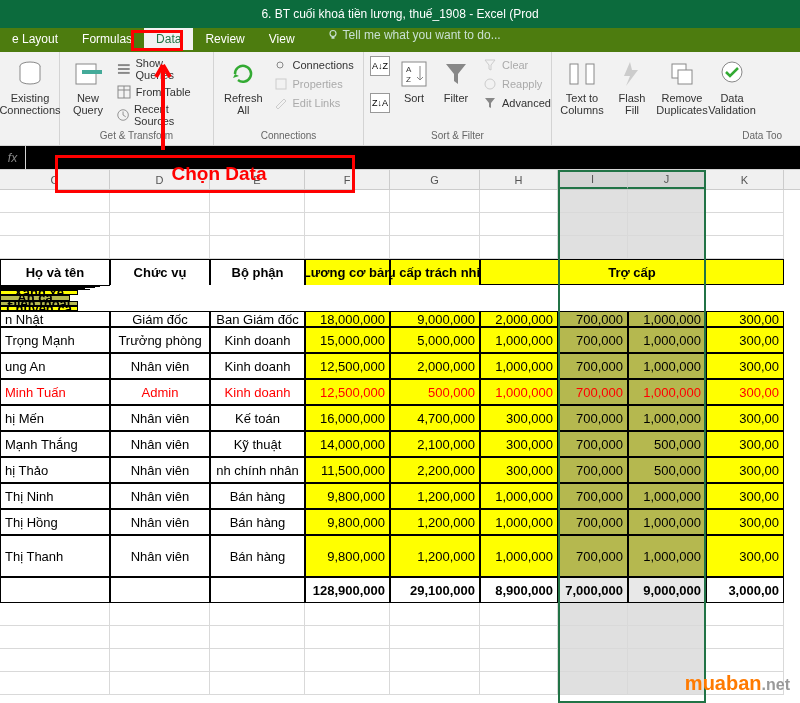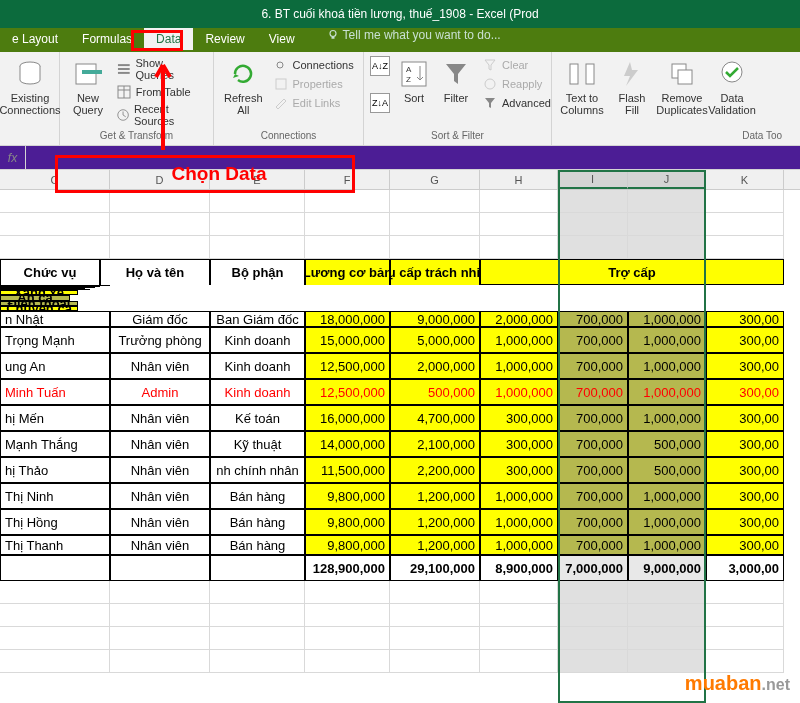--- a/index.html
+++ b/index.html
@@ -24,21 +24,21 @@
 .big-btn .ico { width: 32px; height: 32px; margin-bottom: 2px; }
 .big-btn .lbl { font-size: 11px; color: #333; text-align: center; line-height: 1.1; }
 .stack { display: flex; flex-direction: column; gap: 1px; }
 .small-btn { display: flex; align-items: center; gap: 4px; padding: 1px 4px; font-size: 11px; color: #333; cursor: pointer; }
 .small-btn .ico { width: 16px; height: 16px; }
 .disabled { color: #aaa; }
 .sort-box { display: flex; flex-direction: column; gap: 17px; }
 .sort-az { width: 20px; height: 20px; border: 1px solid #999; display: flex; align-items: center; justify-content: center; font-size: 9px; background: #fff; }
 
 
-.fbar { height: 24px; border-bottom: 1px solid #d4d4d4; display: flex; align-items: flex-start; background: #4c1d95; }
+.fbar { height: 24px; border-bottom: 1px solid #d4d4d4; display: flex; align-items: flex-start; background: #000000; }
 .fx { width: 26px; text-align: center; color: #888; font-style: italic; border-right: 1px solid #d4d4d4; height: 100%; display: flex; align-items: center; justify-content: center; }
 
 
 .sheet { position: relative; }
 .colhdr { display: flex; height: 20px; background: #f0f0f0; border-bottom: 1px solid #ccc; }
 .ch { border-right: 1px solid #ccc; text-align: center; font-size: 11px; color: #555; display: flex; align-items: center; justify-content: center; }
 .ch.sel { background: #d4d4d4; border-bottom: 2px solid #217346; }
 
 .rows { position: relative; }
 .row { display: flex; height: 23px; }
@@ -313,22 +313,22 @@
         <div class="cell c-d"></div>
         <div class="cell c-e"></div>
         <div class="cell c-f"></div>
         <div class="cell c-g"></div>
         <div class="cell c-h"></div>
         <div class="cell c-i" style="background: rgb(224, 224, 224);"></div>
         <div class="cell c-j" style="background: rgb(224, 224, 224);"></div>
         <div class="cell c-k"></div>
       </div>
       <div class="row hdr-row" style="height: 26px;">
+<div class="cell hdr-lbl c-c" style="border-bottom:none">Họ và tên</div>
 <div class="cell hdr-lbl c-d" style="border-bottom:none">Chức vụ</div>
-<div class="cell hdr-lbl c-c" style="border-bottom:none">Họ và tên</div>
 <div class="cell hdr-lbl c-e" style="border-bottom:none">Bộ phận</div>
 <div class="cell hdr-cell c-f" style="border-bottom:none">Lương cơ bản</div>
 <div class="cell hdr-cell c-g" style="border-bottom:none">Phụ cấp trách nhiệm</div>
 <div class="cell hdr-cell" style="width:304px;background:#ffff00">Trợ cấp</div>
       </div>
       <div class="row" style="height: 26px; flex-direction: column;">
 <div class="cell hdr-lbl c-c" style="border-top:none"></div>
 <div class="cell hdr-lbl c-d" style="border-top:none"></div>
 <div class="cell hdr-lbl c-e" style="border-top:none"></div>
 <div class="cell hdr-cell c-f" style="border-top:none"></div>
@@ -430,21 +430,21 @@
 <div class="cell c-c">Thị Hồng</div>
 <div class="cell c-d center">Nhân viên</div>
 <div class="cell c-e center">Bán hàng</div>
 <div class="cell c-f num yellow">9,800,000</div>
 <div class="cell c-g num yellow">1,200,000</div>
 <div class="cell c-h num yellow">1,000,000</div>
 <div class="cell c-i num olive">700,000</div>
 <div class="cell c-j num olive">1,000,000</div>
 <div class="cell c-k num yellow">300,00</div>
       </div>
-      <div class="row data-row" style="height: 20px;">
+      <div class="row data-row" style="height: 42px;">
 <div class="cell c-c">Thị Thanh</div>
 <div class="cell c-d center">Nhân viên</div>
 <div class="cell c-e center">Bán hàng</div>
 <div class="cell c-f num yellow">9,800,000</div>
 <div class="cell c-g num yellow">1,200,000</div>
 <div class="cell c-h num yellow">1,000,000</div>
 <div class="cell c-i num olive">700,000</div>
 <div class="cell c-j num olive">1,000,000</div>
 <div class="cell c-k num yellow">300,00</div>
       </div>

